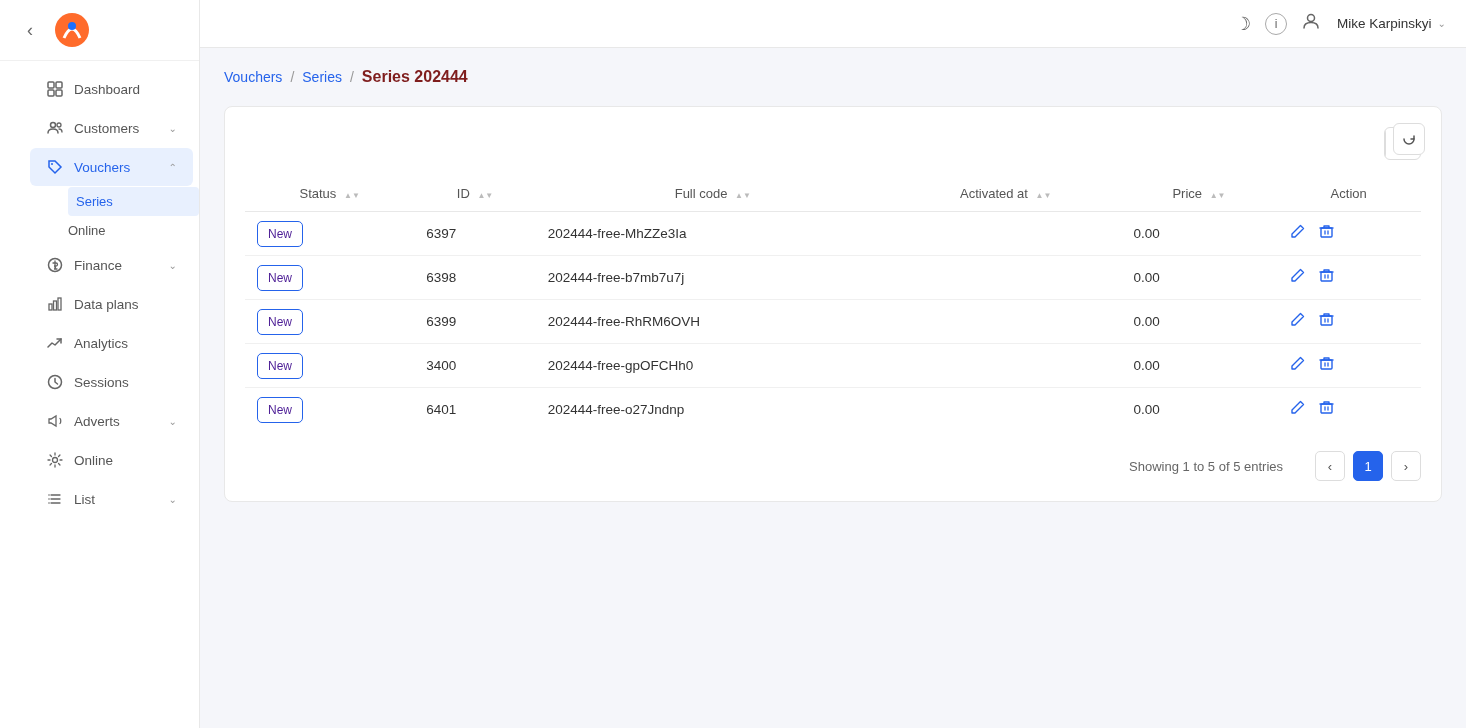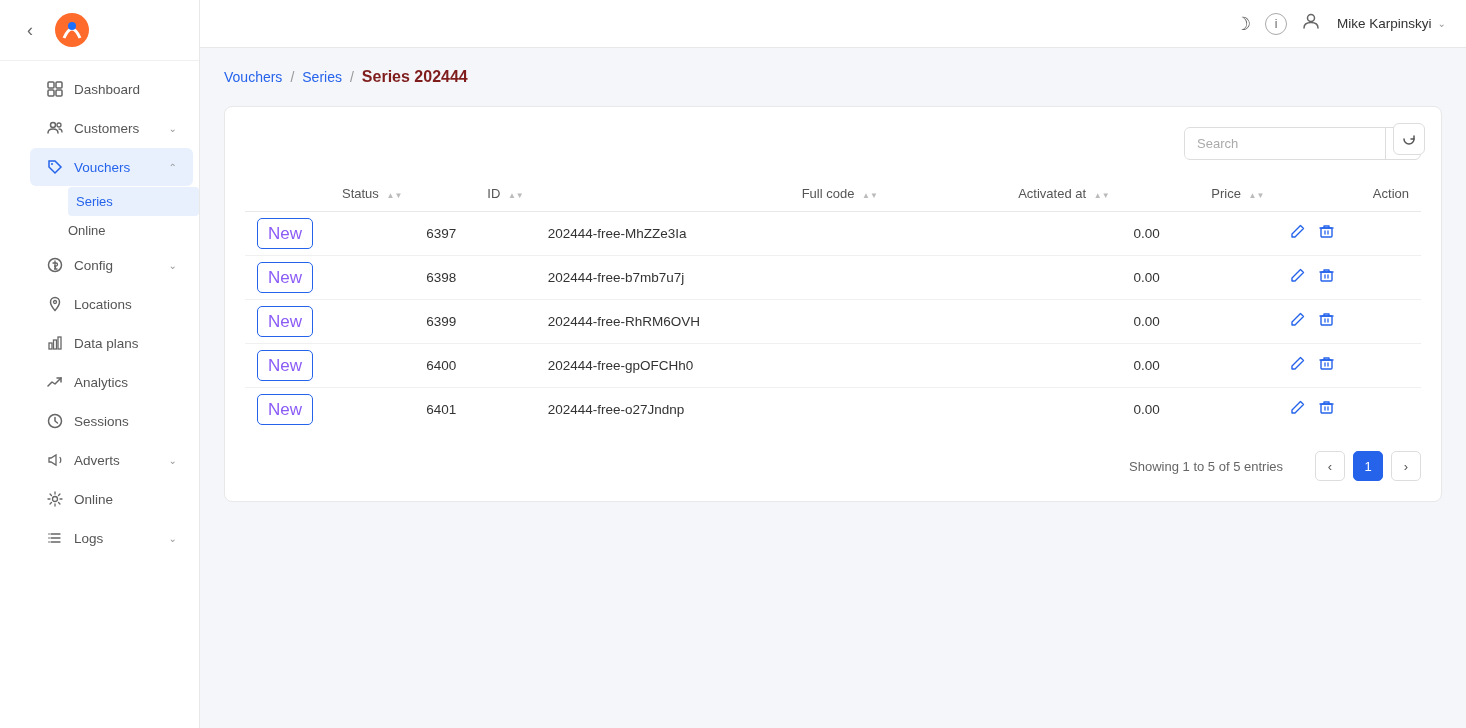--- a/index.html
+++ b/index.html
@@ -40,26 +40,26 @@
 
     
     .search-bar { display: flex; justify-content: flex-end; margin-bottom: 16px; }
     .search-input-wrap { display: flex; align-items: center; border: 1px solid #ddd; border-radius: 6px; overflow: hidden; background: #fff; }
     .search-input { border: none; outline: none; padding: 7px 12px; font-size: 13px; width: 200px; color: #333; }
     .search-input::placeholder { color: #aaa; }
     .search-btn { background: none; border: none; border-left: 1px solid #ddd; padding: 7px 10px; cursor: pointer; color: #666; font-size: 14px; }
 
     
     .table { width: 100%; border-collapse: collapse; }
-    .table th { padding: 10px 12px; text-align: right; font-weight: 500; color: #555; font-size: 13px; border-bottom: 1px solid #e8e8e8; white-space: nowrap; cursor: pointer; user-select: none; }
+    .table th { padding: 10px 12px; text-align: center; font-weight: 500; color: #555; font-size: 13px; border-bottom: 1px solid #e8e8e8; white-space: nowrap; cursor: pointer; user-select: none; }
     .table th .sort-arrows { display: inline-flex; flex-direction: column; margin-left: 4px; font-size: 8px; line-height: 1; color: #bbb; }
     .table td { padding: 10px 12px; font-size: 13.5px; border-bottom: 1px solid #f0f0f0; color: #333; }
     .table tr:last-child td { border-bottom: none; }
 
-    .badge-new { background: #fff; border: 1.5px solid #2563eb; color: #8b5cf6; border-radius: 5px; padding: 5px 10px; font-size: 17px; font-weight: 500; }
+    .badge-new { background: #fff; border: 1.5px solid #2563eb; color: #4c1d95; border-radius: 5px; padding: 5px 10px; font-size: 12px; font-weight: 500; }
 
     .action-btns { display: flex; gap: 10px; align-items: center; }
     .action-btn { background: none; border: none; cursor: pointer; color: #2563eb; font-size: 16px; padding: 2px; }
     .action-btn.delete { color: #2563eb; }
 
     
     .pagination { display: flex; align-items: center; justify-content: flex-end; margin-top: 20px; gap: 8px; }
     .pagination-info { font-size: 13px; color: #666; margin-right: 24px; }
     .page-btn { width: 30px; height: 30px; border: 1px solid #ddd; background: #fff; border-radius: 5px; cursor: pointer; display: flex; align-items: center; justify-content: center; font-size: 13px; color: #555; }
     .page-btn.active { background: #2563eb; color: #fff; border-color: #2563eb; }
@@ -123,33 +123,24 @@
       <div class="nav-sub-item">Online</div>
     </div>
 
     <div class="nav-item">
       <span class="nav-icon">
         <svg width="16" height="16" viewBox="0 0 16 16" fill="none">
           <circle cx="8" cy="8" r="6.5" stroke="#666" stroke-width="1.5"></circle>
           <path d="M8 4v8M6 6h3a1.5 1.5 0 010 3H7a1.5 1.5 0 010 3h3" stroke="#666" stroke-width="1.3" stroke-linecap="round"></path>
         </svg>
       </span>
-      <span class="nav-label">Config</span>
+      <span class="nav-label">Finance</span>
       <span class="chevron">⌄</span>
     </div>
 
-    <div class="nav-item">
-      <span class="nav-icon">
-        <svg width="16" height="16" viewBox="0 0 16 16" fill="none">
-          <path d="M8 1.5C5.5 1.5 3.5 3.5 3.5 6c0 3.5 4.5 8.5 4.5 8.5S12.5 9.5 12.5 6c0-2.5-2-4.5-4.5-4.5z" stroke="#666" stroke-width="1.5"></path>
-          <circle cx="8" cy="6" r="1.5" stroke="#666" stroke-width="1.3"></circle>
-        </svg>
-      </span>
-      <span class="nav-label">Locations</span>
-    </div>
 
     <div class="nav-item">
       <span class="nav-icon">
         <svg width="16" height="16" viewBox="0 0 16 16" fill="none">
           <rect x="2" y="8" width="3" height="6" stroke="#666" stroke-width="1.3"></rect>
           <rect x="6.5" y="5" width="3" height="9" stroke="#666" stroke-width="1.3"></rect>
           <rect x="11" y="2" width="3" height="12" stroke="#666" stroke-width="1.3"></rect>
         </svg>
       </span>
       <span class="nav-label">Data plans</span>
@@ -200,21 +191,21 @@
       <span class="nav-icon">
         <svg width="16" height="16" viewBox="0 0 16 16" fill="none">
           <line x1="4" y1="4" x2="13" y2="4" stroke="#666" stroke-width="1.3" stroke-linecap="round"></line>
           <line x1="4" y1="8" x2="13" y2="8" stroke="#666" stroke-width="1.3" stroke-linecap="round"></line>
           <line x1="4" y1="12" x2="13" y2="12" stroke="#666" stroke-width="1.3" stroke-linecap="round"></line>
           <circle cx="2" cy="4" r="0.8" fill="#666"></circle>
           <circle cx="2" cy="8" r="0.8" fill="#666"></circle>
           <circle cx="2" cy="12" r="0.8" fill="#666"></circle>
         </svg>
       </span>
-      <span class="nav-label">Logs</span>
+      <span class="nav-label">List</span>
       <span class="chevron">⌄</span>
     </div>
   </nav>
 </div>
 
 <div class="main">
 
   <div class="topbar">
     <div class="topbar-icons">
       <span class="topbar-icon">☽</span>
@@ -246,21 +237,20 @@
 
       <button class="refresh-btn">
         <svg width="14" height="14" viewBox="0 0 14 14" fill="none">
           <path d="M12 7A5 5 0 112 7" stroke="#555" stroke-width="1.5" stroke-linecap="round"></path>
           <polyline points="12,4 12,7 9,7" stroke="#555" stroke-width="1.5" stroke-linecap="round" stroke-linejoin="round"></polyline>
         </svg>
       </button>
 
       <div class="search-bar">
         <div class="search-input-wrap">
-          <input type="text" class="search-input" placeholder="Search" style="">
           <button class="search-btn">
             <svg width="14" height="14" viewBox="0 0 14 14" fill="none">
               <circle cx="6" cy="6" r="4.5" stroke="#666" stroke-width="1.5"></circle>
               <line x1="9.5" y1="9.5" x2="13" y2="13" stroke="#666" stroke-width="1.5" stroke-linecap="round"></line>
             </svg>
           </button>
         </div>
       </div>
 
       <table class="table">
@@ -365,21 +355,21 @@
               <line x1="9" y1="7" x2="9" y2="10" stroke="#2563eb" stroke-width="1.3" stroke-linecap="round"></line>
             </svg>
           </button>
         </div>
       </td>
     </tr>
             <tr>
       <td>
         <span class="badge-new">New</span>
       </td>
-      <td>6400</td>
+      <td>3400</td>
       <td>202444-free-gpOFCHh0</td>
       <td></td>
       <td>0.00</td>
       <td>
         <div class="action-btns">
           <button class="action-btn" title="Edit">
             <svg width="15" height="15" viewBox="0 0 15 15" fill="none">
               <path d="M10.5 1.5l3 3L5 13H2v-3L10.5 1.5z" stroke="#2563eb" stroke-width="1.4" fill="none" stroke-linejoin="round"></path>
             </svg>
           </button>

